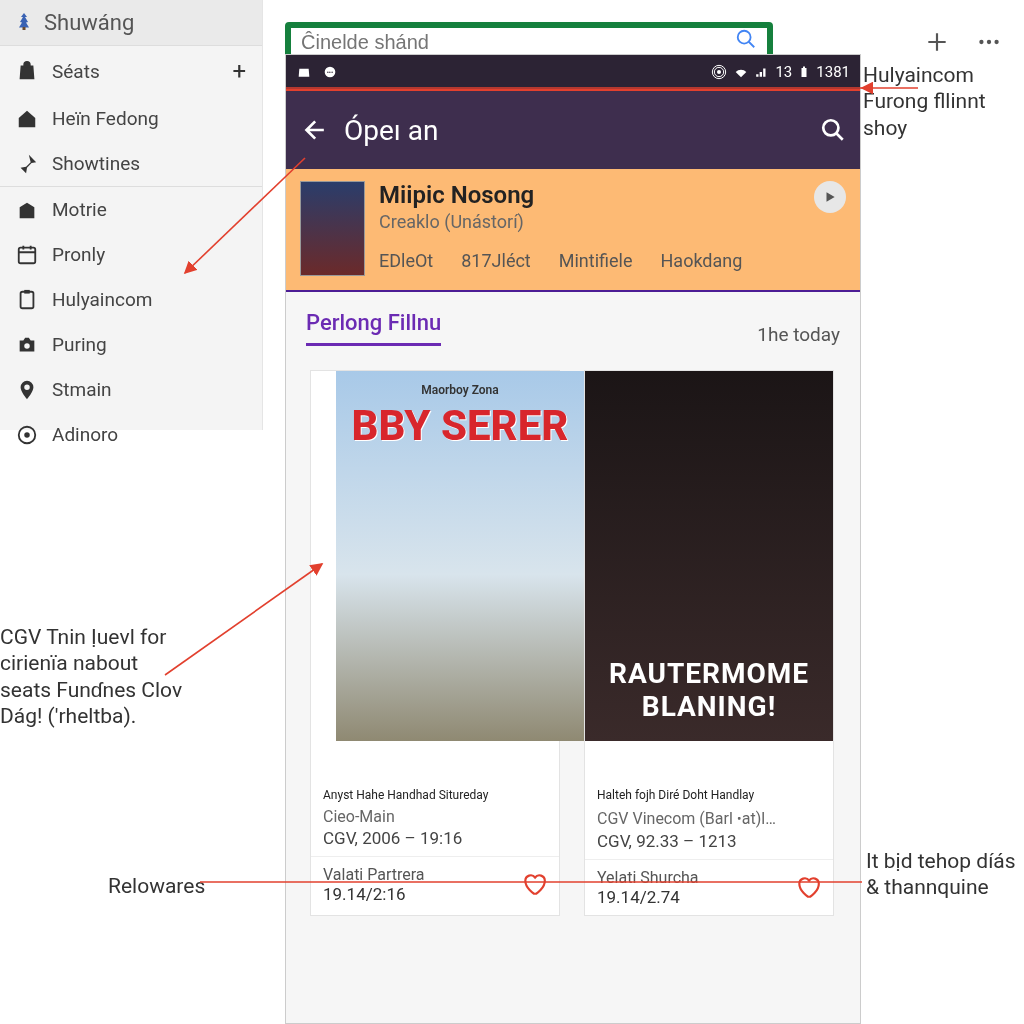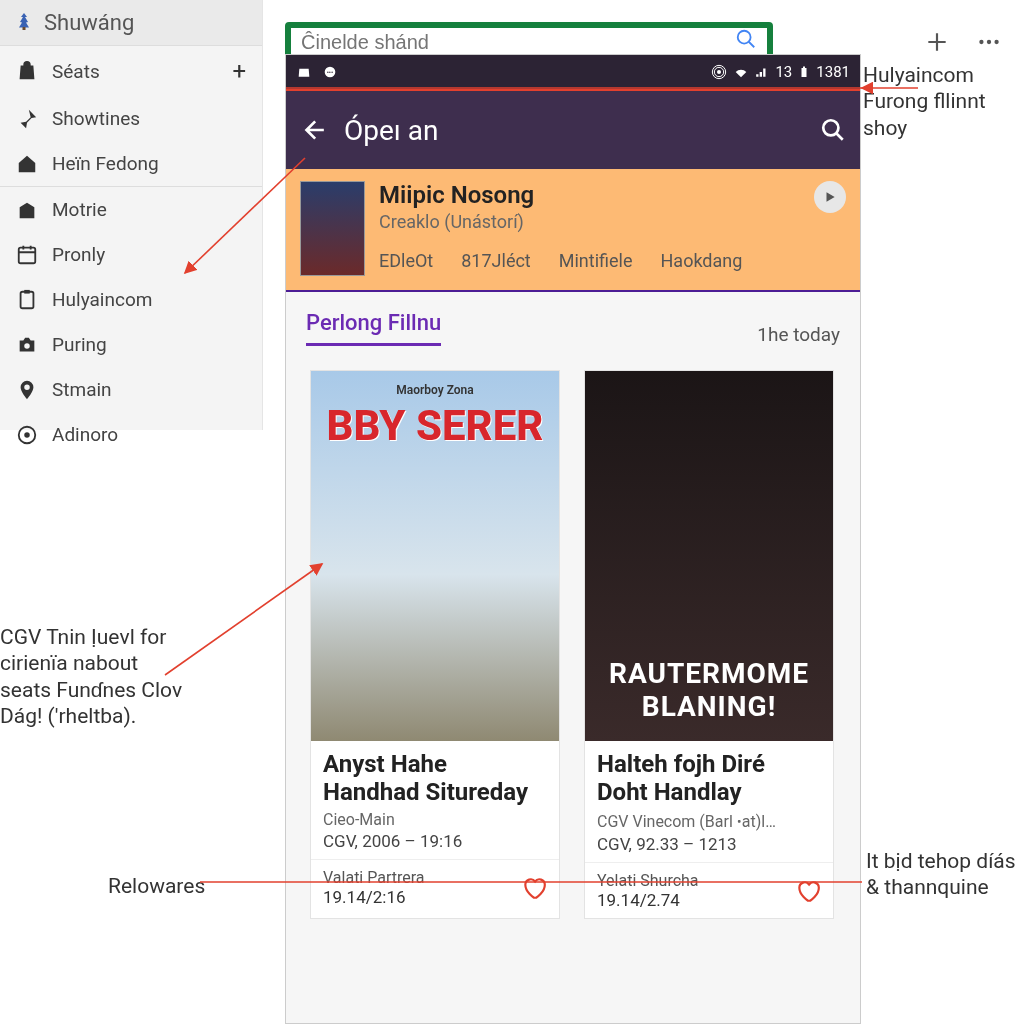--- a/index.html
+++ b/index.html
@@ -122,37 +122,37 @@
     width:250px;
     background:#fff; border:1px solid #e3e3e3;
   }
   .card .poster {
     width:100%; height:370px;
     background:#ccc;
     display:flex; align-items:center; justify-content:center;
     color:#fff; font-size:14px; text-align:center;
     position:relative; overflow:hidden;
   }
-  .card .poster.p1 { background:linear-gradient(#a8c9e8 0%, #d8e4ec 55%, #8f8972 100%); }
+  .card .poster.p1 { background:linear-gradient(#a8c9e8 0%, #d8e4ec 55%, #8f8972 100%);margin-left:25px; }
   .card .poster.p2 { background:linear-gradient(#1b1516,#3a2a2a); }
   .card .poster .ptitle {
     position:absolute; top:35px; width:100%; text-align:center;
     font-weight:800; font-size:42px; color:#d8262c; line-height:0.95;
     text-shadow:1px 1px 0 #fff;
   }
   .card .poster .psub {
     position:absolute; bottom:18px; width:100%; text-align:center;
     font-weight:700; font-size:28px; color:#fff; letter-spacing:1px;
   }
   .card .poster .ptop {
     position:absolute; top:12px; width:100%; text-align:center;
     font-size:12px; color:#333; font-weight:600;
   }
   .card .meta { padding:10px 12px 8px 12px; }
-  .card .meta h3 { font-size:24px; font-weight:700; line-height:1.15; }
+  .card .meta h3 { font-size:12px; font-weight:400; line-height:1.15;margin-top:38px; }
   .card .meta .loc { font-size:16px; color:#666; margin-top:4px; }
   .card .meta .time { font-size:17px; color:#444; margin-top:2px; }
   .card .foot {
     border-top:1px solid #eee; padding:8px 12px;
     display:flex; align-items:center;
   }
   .card .foot .lab { font-size:16px; color:#555; }
   .card .foot .rate { font-size:17px; color:#333; }
   .card .foot .more { margin-left:auto; color:#888; padding-right:10px; cursor:pointer;}
   .card .foot .heart { color:#e2402e; cursor:pointer;}
@@ -179,29 +179,29 @@
   <ul>
     <li>
       <svg class="icon" viewBox="0 0 24 24">
           <path fill="currentColor" d="M6 7h12l1 13H5zM9 7V5a3 3 0 016 0v2" stroke="currentColor" stroke-width="2"></path>
         </svg>
       <span>Séats</span>
       <span class="plus">+</span>
     </li>
     <li>
       <svg class="icon" viewBox="0 0 24 24">
+          <path fill="currentColor" d="M3 11l9-8 9 8v10H3z"></path>
+        </svg>
+      <span>Heïn Fedong</span>
+    </li>
+    <li>
+      <svg class="icon" viewBox="0 0 24 24">
           <path fill="currentColor" d="M14 2l8 8-5 1-5 5-1 6-3-3-5 5 5-5-3-3 6-1 5-5z"></path>
         </svg>
       <span>Showtines</span>
-    </li>
-    <li>
-      <svg class="icon" viewBox="0 0 24 24">
-          <path fill="currentColor" d="M3 11l9-8 9 8v10H3z"></path>
-        </svg>
-      <span>Heïn Fedong</span>
     </li>
     <li class="sep">
       <svg class="icon" viewBox="0 0 24 24">
           <path fill="currentColor" d="M4 21V9l8-5 8 5v12H4zm5-8h2v2H9zm4 0h2v2h-2z"></path>
         </svg>
       <span>Motrie</span>
     </li>
     <li>
       <svg class="icon" viewBox="0 0 24 24">
           <rect x="3" y="4" width="18" height="17" rx="2" fill="none" stroke="currentColor" stroke-width="2"></rect>

